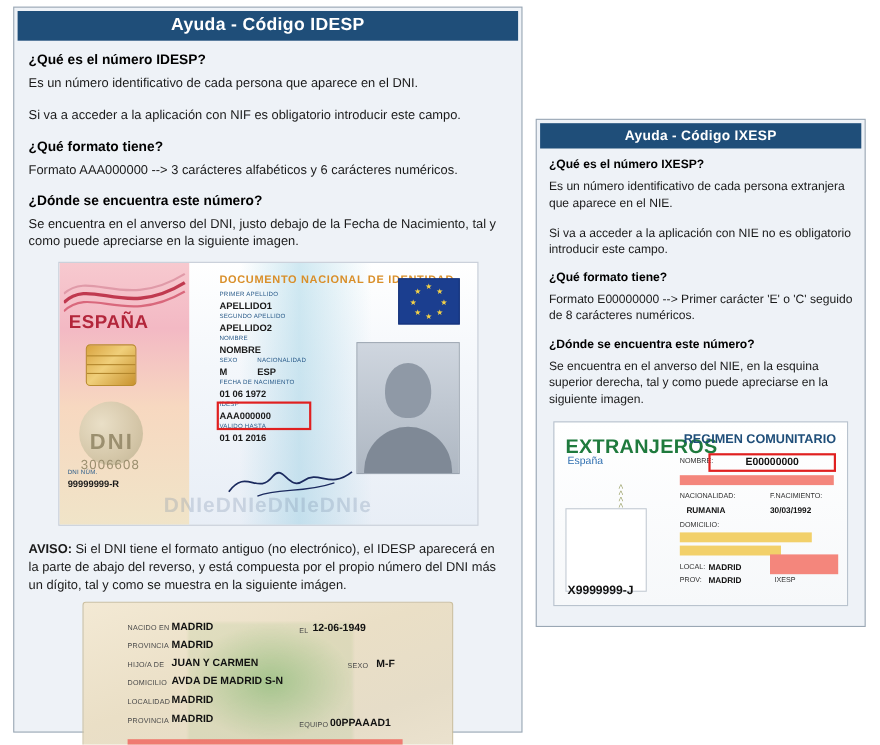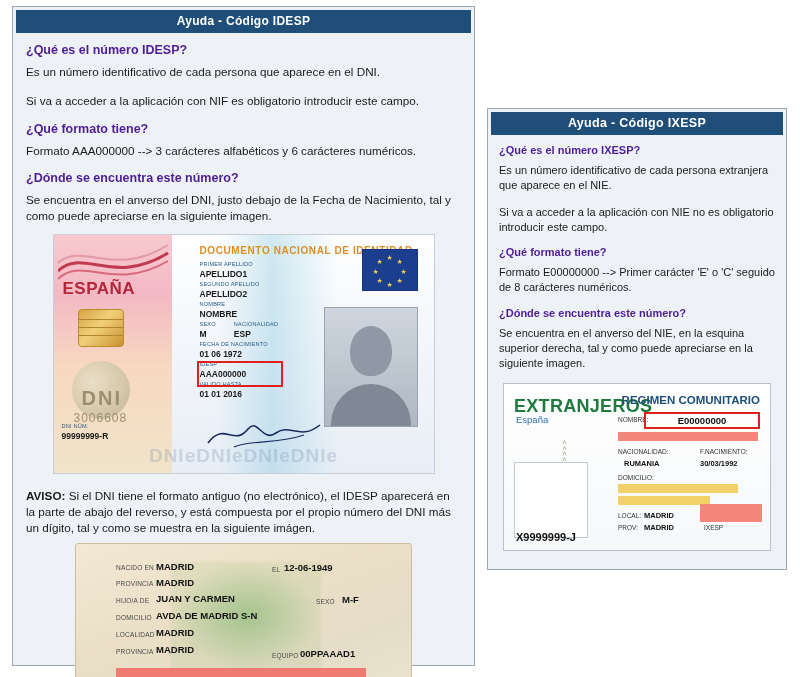--- a/index.html
+++ b/index.html
@@ -37,38 +37,38 @@
   }
   .panel-title {
     background: #1f4e79;
     color: #ffffff;
     font-weight: bold;
     text-align: center;
     letter-spacing: .3px;
     box-sizing: border-box;
   }
   #panel-idesp .panel-title {
-    font-size: 12px;
+    font-size: 16px;
     padding: 4px 0 5px 0;
     margin: 3px 3px 0 3px;
   }
   #panel-ixesp .panel-title {
     font-size: 12.5px;
     padding: 4px 0 5px 0;
     margin: 3px 3px 0 3px;
   }
   .panel-body {
     padding: 10px 13px 10px 13px;
   }
   #panel-ixesp .panel-body {
     padding: 9px 11px 8px 11px;
   }
 
   h3.q {
-    color: #4c1d95;
+    color: #000000;
     font-weight: bold;
     margin: 0 0 7px 0;
   }
   #panel-idesp h3.q { font-size: 12.5px; }
   #panel-ixesp h3.q { font-size: 11px; }
 
   p.t {
     color: #1a1a1a;
     margin: 0 0 13px 0;
     line-height: 1.35;

